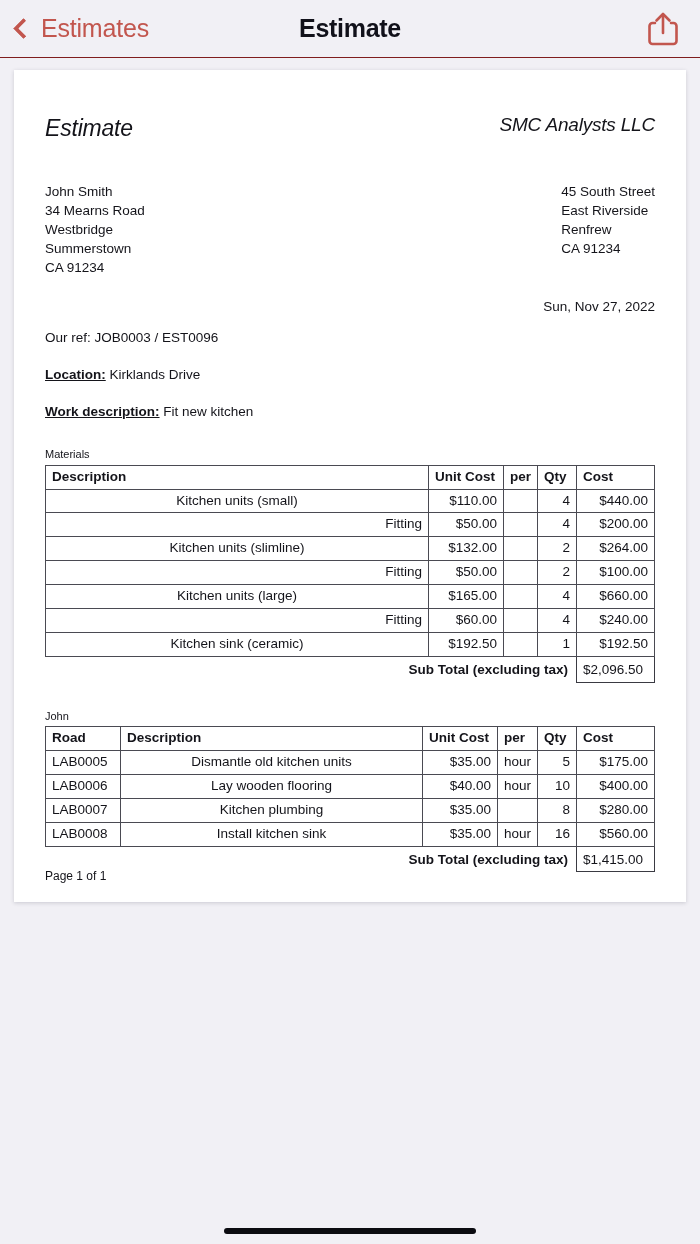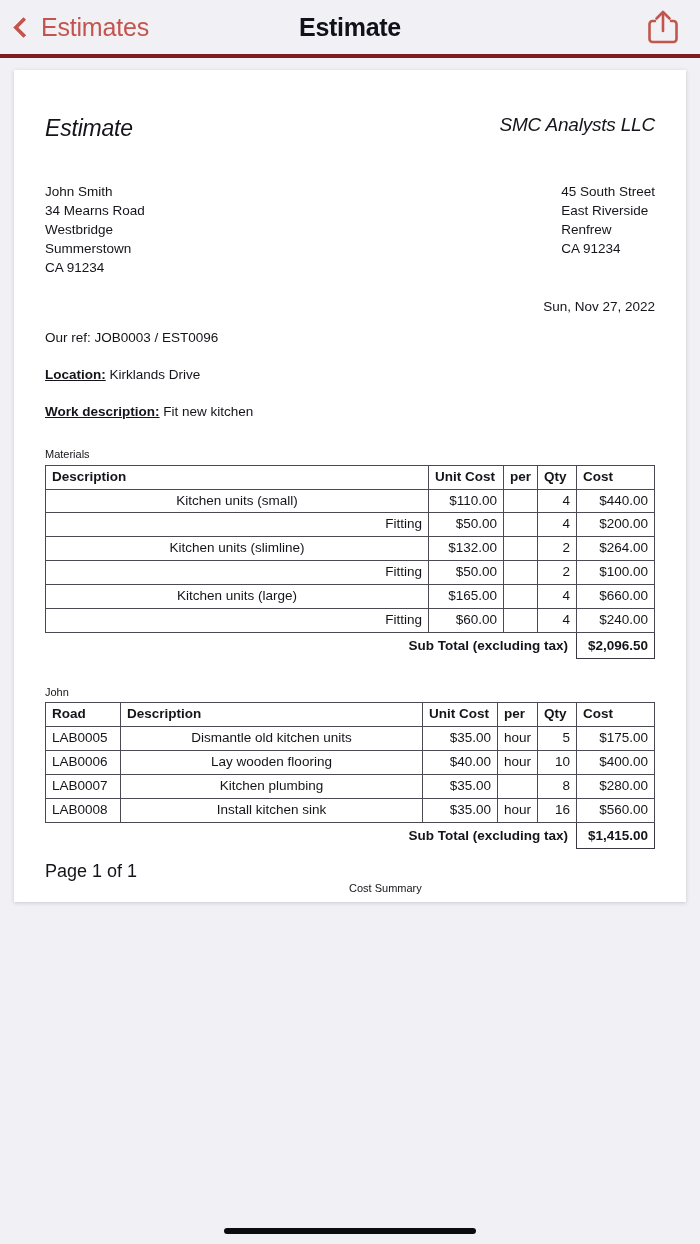--- a/index.html
+++ b/index.html
@@ -15,21 +15,21 @@
     color: #1c1c1e;
     -webkit-font-smoothing: antialiased;
     overflow: hidden;
   }
 
   
   .navbar {
     position: relative;
     height: 58px;
     background: #f1f0f5;
-    border-bottom: 4px solid #7f1d1d;
+    border-bottom: 1px solid #7f1d1d;
     display: flex;
     align-items: center;
   }
 
   .nav-back {
     display: flex;
     align-items: center;
     gap: 8px;
     padding-left: 16px;
     cursor: pointer;
@@ -179,37 +179,37 @@
     border: none;
     padding-top: 5px;
     font-weight: bold;
   }
   tr.subtotal td.sub-label {
     text-align: right;
     padding-right: 8px;
   }
   tr.subtotal td.sub-value {
     border: 1.5px solid #3a3a42;
-    text-align: right;
-    font-weight: bold;
+    text-align: left;
+    font-weight: normal;
   }
 
   
   .summary-block {
     margin-top: 32px;
     margin-left: auto;
     width: 306px;
   }
 
   
   .page-footer {
     position: absolute;
     left: 31px;
     bottom: 17px;
-    font-size: 18px;
+    font-size: 12px;
     color: #14141a;
   }
 
   
   .home-indicator {
     position: absolute;
     left: 50%;
     transform: translateX(-50%);
     bottom: 10px;
     width: 252px;
@@ -321,20 +321,27 @@
             <td class="col-qty num">4</td>
             <td class="col-cost num">$660.00</td>
           </tr>
           <tr>
             <td class="col-desc right-desc">Fitting</td>
             <td class="col-unit num">$60.00</td>
             <td class="col-per"></td>
             <td class="col-qty num">4</td>
             <td class="col-cost num">$240.00</td>
           </tr>
+          <tr>
+            <td class="col-desc">Kitchen sink (ceramic)</td>
+            <td class="col-unit num">$192.50</td>
+            <td class="col-per"></td>
+            <td class="col-qty num">1</td>
+            <td class="col-cost num">$192.50</td>
+          </tr>
           <tr class="subtotal">
             <td class="sub-label" colspan="4">Sub Total (excluding tax)</td>
             <td class="sub-value">$2,096.50</td>
           </tr>
         </tbody>
       </table>
     </div>
 
     <div class="table-block">
       <div class="table-caption">John</div>

